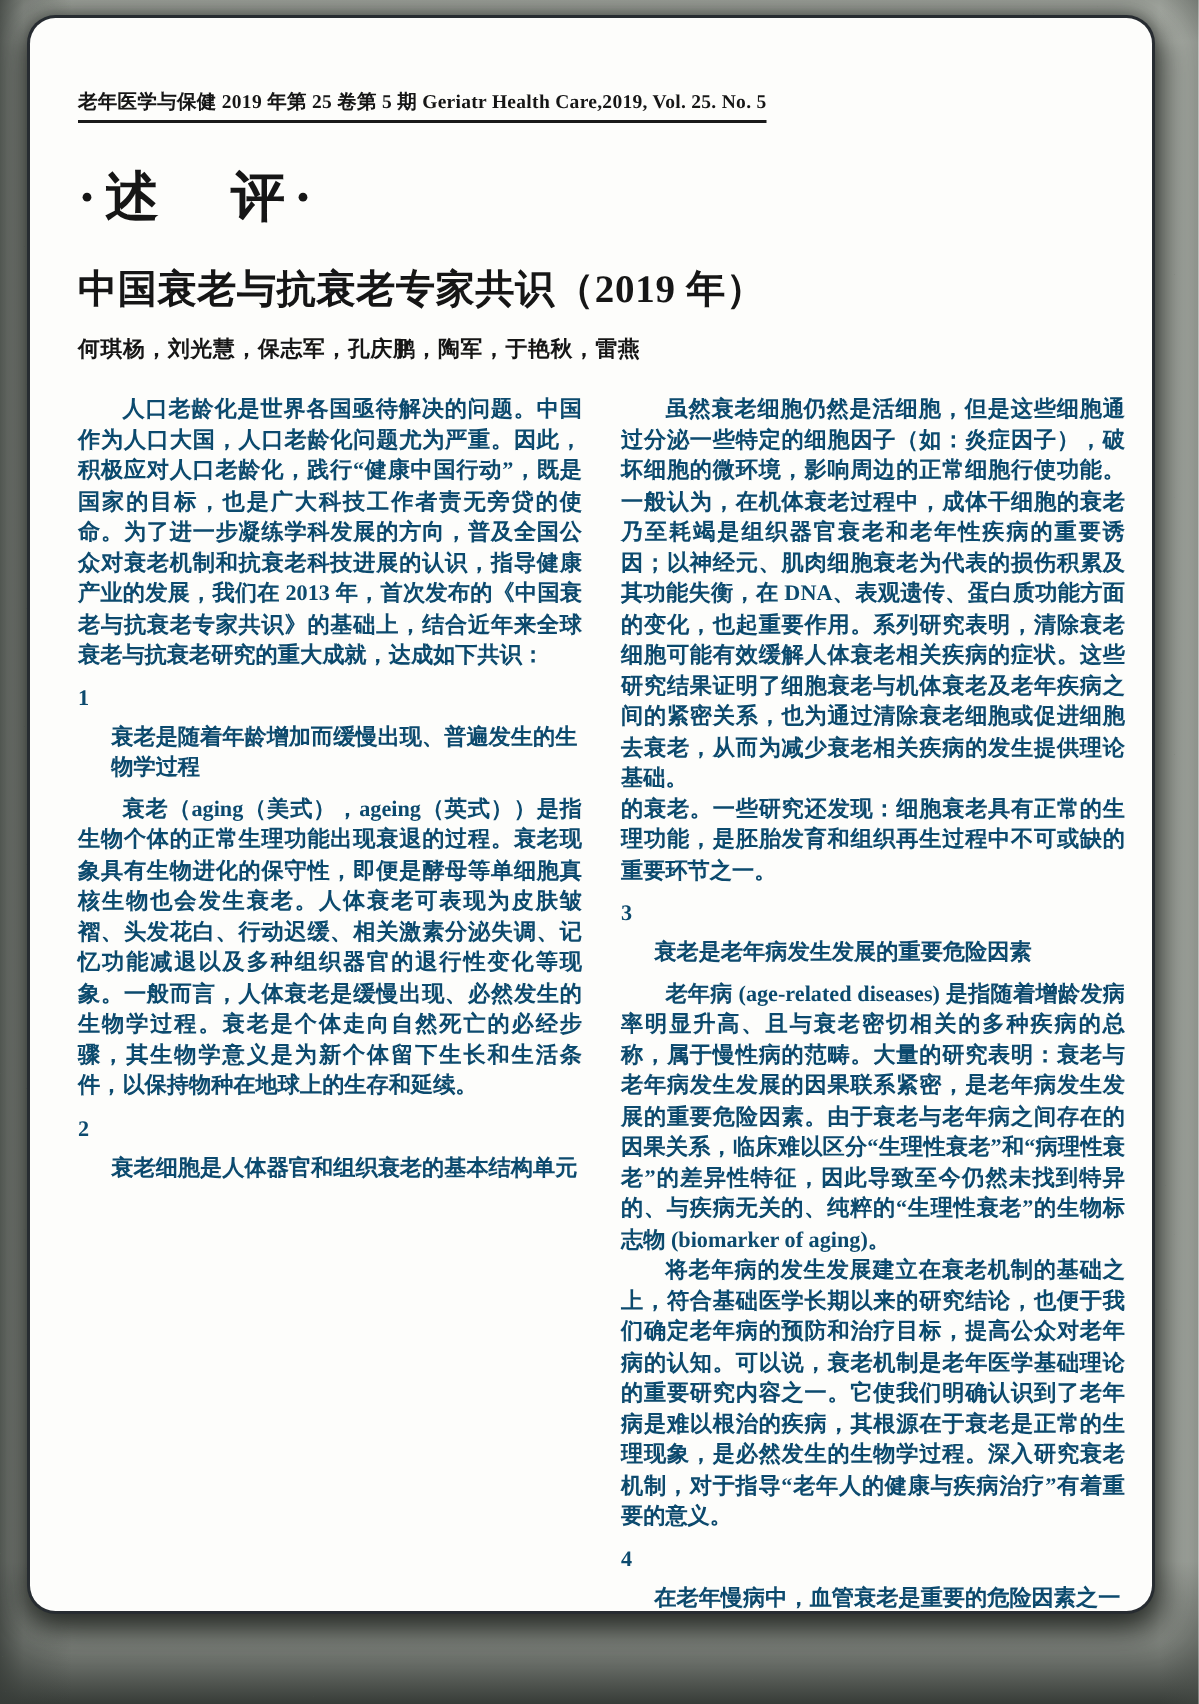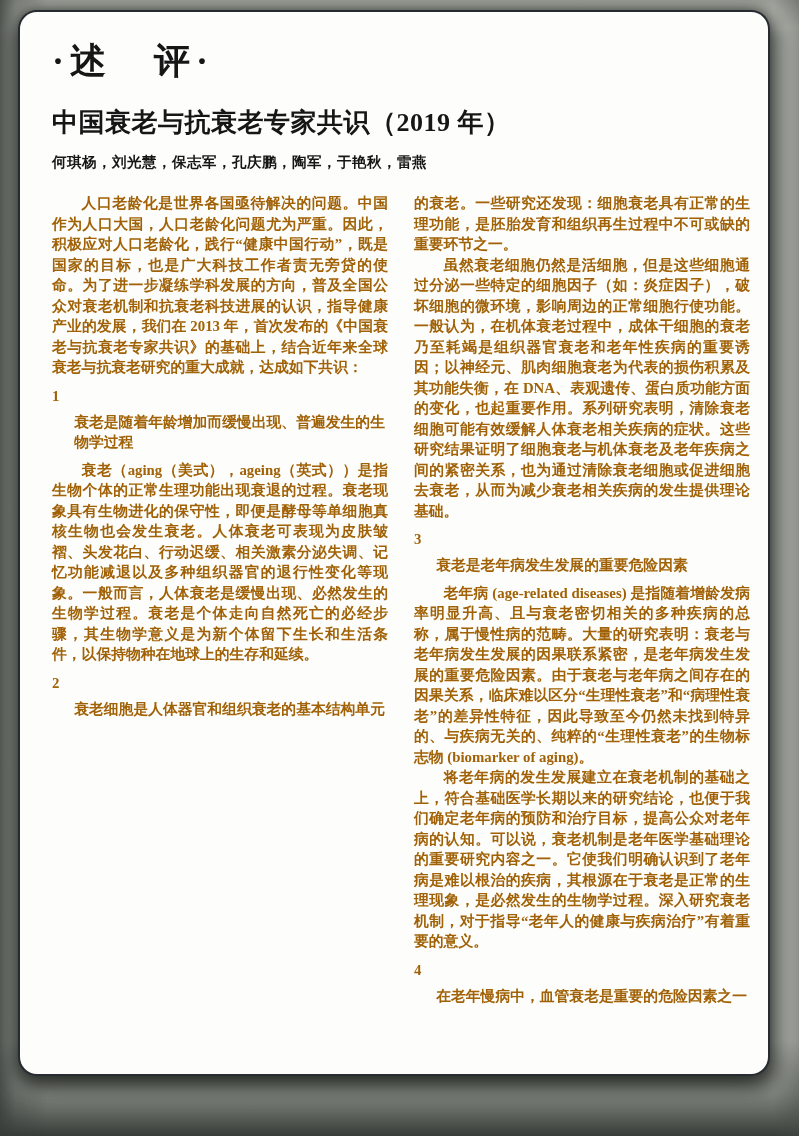--- a/index.html
+++ b/index.html
@@ -73,21 +73,21 @@
     gap: 26px;
     margin-top: 21px;
   }
   .col {
     width: 336px;
     font-size: 14.8px;
     line-height: 20.5px;
     font-weight: 700;
     text-align: justify;
     text-justify: inter-ideograph;
-    color: #a16207;
+    color: #0c4a6e;
   }
   .col p { margin: 0; }
   .para { text-indent: 2em; }
   .para.no-indent { text-indent: 0; }
   .sec-head {
     display: flex;
     margin: 8px 0 7px 0;
     font-weight: 700;
     text-align: left;
   }
@@ -101,20 +101,21 @@
   <filter id="grain">
     <feTurbulence type="fractalNoise" baseFrequency="0.8" numOctaves="2" seed="11" stitchTiles="stitch"></feTurbulence>
     <feColorMatrix type="matrix" values="0 0 0 0 0.16  0 0 0 0 0.22  0 0 0 0 0.17  -1.6 -1.6 -1.6 0 1.35"></feColorMatrix>
   </filter>
   <rect width="799" height="1136" filter="url(#grain)"></rect>
 </svg>
 
 <div class="page">
   <div class="content">
 
+    <div class="journal-line">老年医学与保健 2019 年第 25 卷第 5 期 Geriatr Health Care,2019, Vol. 25. No. 5</div>
 
     <div class="section-marker">·述　评·</div>
 
     <h1 class="article-title">中国衰老与抗衰老专家共识（2019 年）</h1>
 
     <div class="authors">何琪杨，刘光慧，保志军，孔庆鹏，陶军，于艳秋，雷燕</div>
 
     <div class="columns">
 
       <div class="col">
@@ -124,22 +125,22 @@
           <span class="txt">衰老是随着年龄增加而缓慢出现、普遍发生的生物学过程</span>
         </div>
         <p class="para">衰老（aging（美式），ageing（英式））是指生物个体的正常生理功能出现衰退的过程。衰老现象具有生物进化的保守性，即便是酵母等单细胞真核生物也会发生衰老。人体衰老可表现为皮肤皱褶、头发花白、行动迟缓、相关激素分泌失调、记忆功能减退以及多种组织器官的退行性变化等现象。一般而言，人体衰老是缓慢出现、必然发生的生物学过程。衰老是个体走向自然死亡的必经步骤，其生物学意义是为新个体留下生长和生活条件，以保持物种在地球上的生存和延续。</p>
         <div class="sec-head">
           <span class="num">2</span>
           <span class="txt">衰老细胞是人体器官和组织衰老的基本结构单元</span>
         </div>
       </div>
 
       <div class="col">
+        <p class="para">虽然衰老细胞仍然是活细胞，但是这些细胞通过分泌一些特定的细胞因子（如：炎症因子），破坏细胞的微环境，影响周边的正常细胞行使功能。一般认为，在机体衰老过程中，成体干细胞的衰老乃至耗竭是组织器官衰老和老年性疾病的重要诱因；以神经元、肌肉细胞衰老为代表的损伤积累及其功能失衡，在 DNA、表观遗传、蛋白质功能方面的变化，也起重要作用。系列研究表明，清除衰老细胞可能有效缓解人体衰老相关疾病的症状。这些研究结果证明了细胞衰老与机体衰老及老年疾病之间的紧密关系，也为通过清除衰老细胞或促进细胞去衰老，从而为减少衰老相关疾病的发生提供理论基础。</p>
         <p class="para no-indent">的衰老。一些研究还发现：细胞衰老具有正常的生理功能，是胚胎发育和组织再生过程中不可或缺的重要环节之一。</p>
-        <p class="para">虽然衰老细胞仍然是活细胞，但是这些细胞通过分泌一些特定的细胞因子（如：炎症因子），破坏细胞的微环境，影响周边的正常细胞行使功能。一般认为，在机体衰老过程中，成体干细胞的衰老乃至耗竭是组织器官衰老和老年性疾病的重要诱因；以神经元、肌肉细胞衰老为代表的损伤积累及其功能失衡，在 DNA、表观遗传、蛋白质功能方面的变化，也起重要作用。系列研究表明，清除衰老细胞可能有效缓解人体衰老相关疾病的症状。这些研究结果证明了细胞衰老与机体衰老及老年疾病之间的紧密关系，也为通过清除衰老细胞或促进细胞去衰老，从而为减少衰老相关疾病的发生提供理论基础。</p>
         <div class="sec-head">
           <span class="num">3</span>
           <span class="txt">衰老是老年病发生发展的重要危险因素</span>
         </div>
         <p class="para">老年病 (age-related diseases) 是指随着增龄发病率明显升高、且与衰老密切相关的多种疾病的总称，属于慢性病的范畴。大量的研究表明：衰老与老年病发生发展的因果联系紧密，是老年病发生发展的重要危险因素。由于衰老与老年病之间存在的因果关系，临床难以区分“生理性衰老”和“病理性衰老”的差异性特征，因此导致至今仍然未找到特异的、与疾病无关的、纯粹的“生理性衰老”的生物标志物 (biomarker of aging)。</p>
         <p class="para">将老年病的发生发展建立在衰老机制的基础之上，符合基础医学长期以来的研究结论，也便于我们确定老年病的预防和治疗目标，提高公众对老年病的认知。可以说，衰老机制是老年医学基础理论的重要研究内容之一。它使我们明确认识到了老年病是难以根治的疾病，其根源在于衰老是正常的生理现象，是必然发生的生物学过程。深入研究衰老机制，对于指导“老年人的健康与疾病治疗”有着重要的意义。</p>
         <div class="sec-head">
           <span class="num">4</span>
           <span class="txt">在老年慢病中，血管衰老是重要的危险因素之一</span>
         </div>

